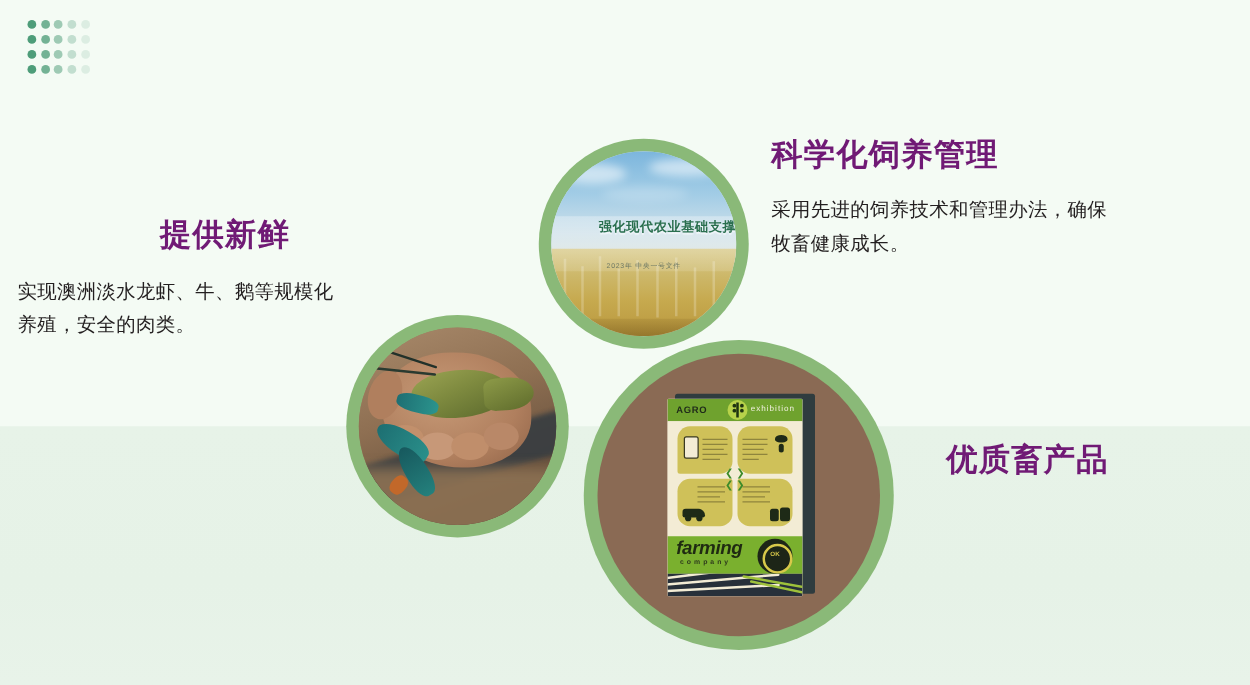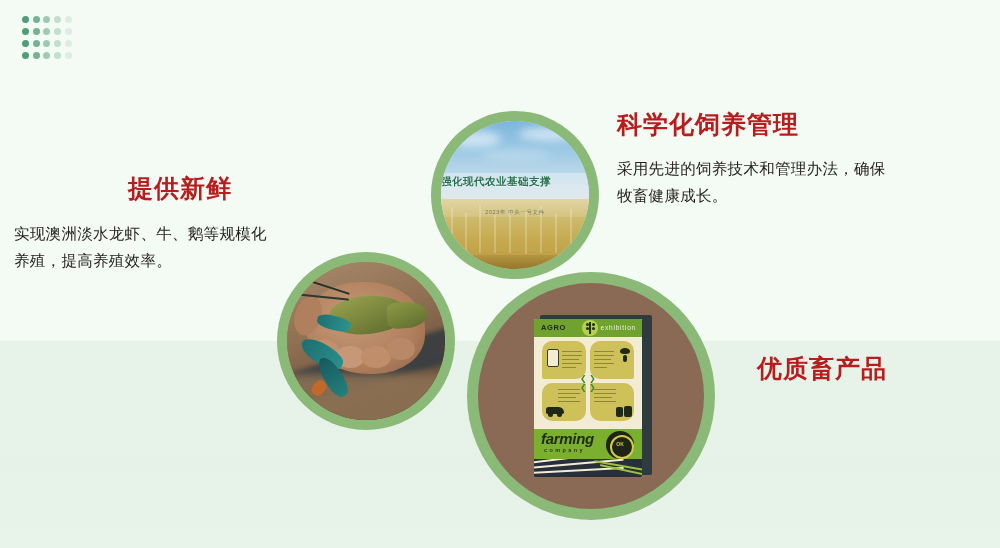--- a/index.html
+++ b/index.html
@@ -20,21 +20,21 @@
     display:grid;grid-template-columns:repeat(5,1fr);grid-template-rows:repeat(4,1fr);
     gap:2px;}
   .dot{width:7px;height:7px;border-radius:50%;background:#4e9d79;justify-self:center;align-self:center;}
   .o1{opacity:1}.o2{opacity:.78}.o3{opacity:.52}.o4{opacity:.3}.o5{opacity:.14}
 
   .page-title{position:absolute;left:84px;top:12px;
     font-size:34px;font-weight:700;color:#59b089;letter-spacing:2px;
     line-height:46px;white-space:nowrap;}
 
   
-  .block-title{position:absolute;font-size:25px;font-weight:700;color:#b91c1c;
+  .block-title{position:absolute;font-size:25px;font-weight:700;color:#701a75;
     letter-spacing:1px;white-space:nowrap;line-height:32px;}
   .block-body{position:absolute;font-size:15.5px;color:#231f20;line-height:27px;
     letter-spacing:.3px;}
 
   .t1{left:128px;top:172px;}
   .b1{left:14px;top:220px;width:260px;}
   .t2{left:617px;top:108px;}
   .b2{left:617px;top:155px;width:270px;}
   .t3{left:757px;top:352px;}
   .b3{left:731px;top:398px;width:262px;}
@@ -49,21 +49,21 @@
   .skyA{position:absolute;left:0;top:0;width:148px;height:88px;
     background:linear-gradient(180deg,#7cb6dd 0%,#a3cde6 40%,#cfe1ea 75%,#dfe6de 100%);}
   .cloudA{position:absolute;border-radius:50%;background:rgba(255,255,255,.55);filter:blur(4px);}
   .wheatA{position:absolute;left:0;top:78px;width:148px;height:70px;
     background:linear-gradient(180deg,#d9cb8c 0%,#cdb86a 30%,#c6a94e 60%,#b9983f 100%);}
   .wheat-streak{position:absolute;width:2px;background:rgba(255,255,255,.22);}
   .wheat-dark{position:absolute;left:0;bottom:0;width:148px;height:14px;
     background:linear-gradient(180deg,rgba(150,118,44,.25),rgba(120,92,30,.55));}
   .capA{position:absolute;left:0;top:52px;width:148px;height:44px;
     background:linear-gradient(180deg,rgba(255,255,255,.30),rgba(255,255,255,.12));}
-  .capA-text{position:absolute;left:0;top:54px;width:148px;text-align:left;
+  .capA-text{position:absolute;left:0;top:54px;width:148px;text-align:right;
     font-size:10.5px;font-weight:700;color:#2a6f4f;letter-spacing:.5px;
     text-shadow:0 1px 1px rgba(255,255,255,.7);}
   .capA-sub{position:absolute;left:0;top:88px;width:148px;text-align:center;
     font-size:5.5px;color:#5b6b5e;letter-spacing:.6px;opacity:.85;}
 
   
   .ringB{left:277px;top:252px;width:178px;height:178px;background:#8ab978;}
   .circB{left:287px;top:262px;width:158px;height:158px;background:#9a7b5e;}
   .hand{position:absolute;border-radius:50%;}
   .fishbody{position:absolute;border-radius:46% 54% 50% 50%;}
@@ -286,20 +286,20 @@
         <i class="furrow" style="left:-6px;top:3px;width:96px;transform:rotate(-7deg);"></i>
         <i class="furrow" style="left:-6px;top:8px;width:96px;transform:rotate(-5deg);"></i>
         <i class="furrow" style="left:-6px;top:13px;width:96px;transform:rotate(-3deg);"></i>
         <i class="furrow" style="left:60px;top:1px;width:56px;transform:rotate(10deg);background:#9ec13b;"></i>
         <i class="furrow" style="left:66px;top:5px;width:50px;transform:rotate(12deg);background:#9ec13b;"></i>
       </div>
     </div>
   </div>
 
   <div class="block-title t1">提供新鲜</div>
-  <div class="block-body  b1">实现澳洲淡水龙虾、牛、鹅等规模化养殖，提高养殖效率。</div>
+  <div class="block-body  b1">实现澳洲淡水龙虾、牛、鹅等规模化养殖，安全的肉类。</div>
 
   <div class="block-title t2">科学化饲养管理</div>
   <div class="block-body  b2">采用先进的饲养技术和管理办法，确保牧畜健康成长。</div>
 
   <div class="block-title t3">优质畜产品</div>
 
 </div>
 
 </body></html>

